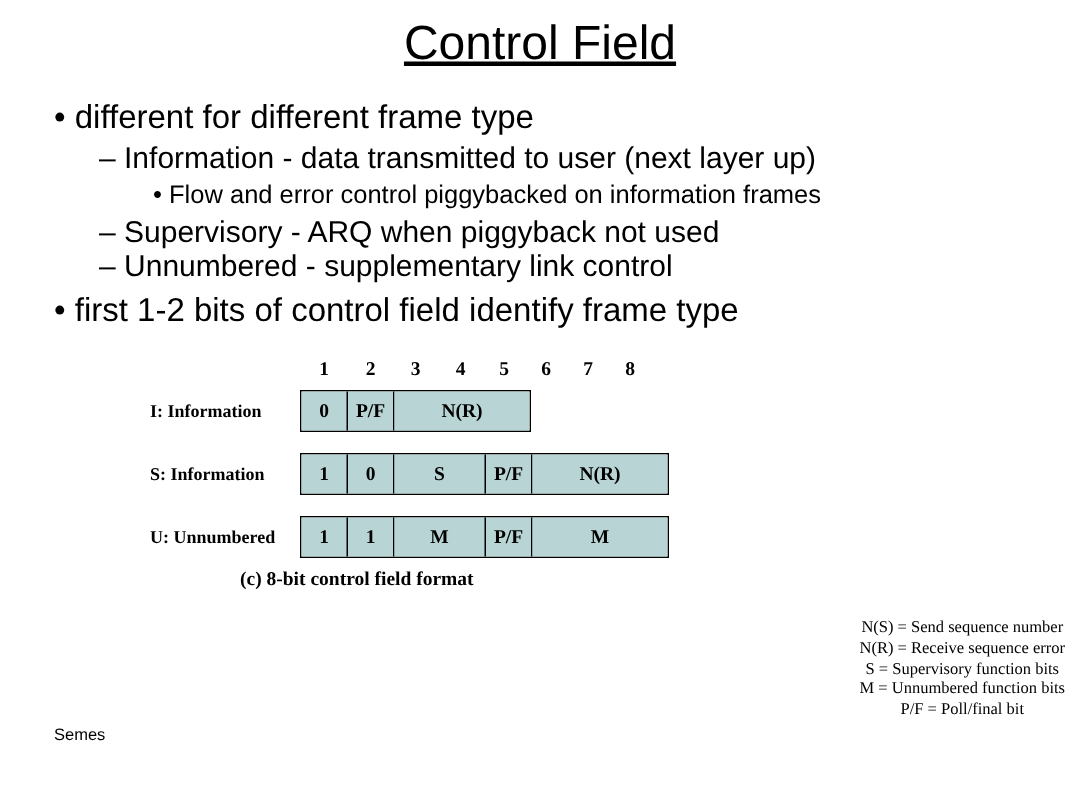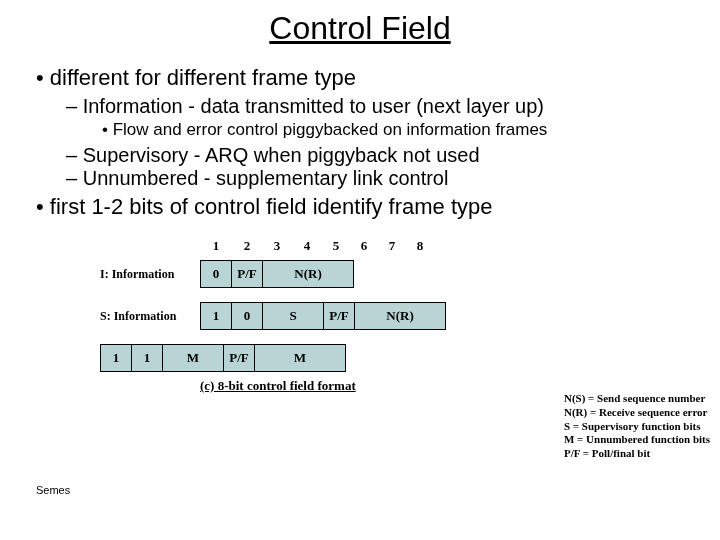--- a/index.html
+++ b/index.html
@@ -100,39 +100,39 @@
     font-size: 13px;
   }
   .cell:last-child { border-right: none; }
   .w1 { width: 30px; }
   .w3 { width: 90px; }
   .wpf { width: 30px; }
 
   .legend {
     position: absolute;
     right: 10px;
-    top: 392px;
-    font-family: "Times New Roman", serif;
-    font-weight: bold;
+    top: 412px;
+    font-family: "Times New Roman", serif;
+    font-weight: normal;
     font-size: 11px;
     line-height: 1.25;
+    text-align: center;
   }
   .footer-label {
     position: absolute;
     bottom: 44px;
     left: 36px;
     font-size: 11px;
   }
   .caption {
     font-family: "Times New Roman", serif;
     font-weight: bold;
     font-size: 13px;
-    margin-left: 100px;
+    margin-left: 60px;
     margin-top: 6px;
-    text-decoration: underline;
   }
 </style>
 </head>
 <body>
 
 <div class="title">Control Field</div>
 
 <div class="content">
   <ul class="top">
     <li><span>different for different frame type</span>
@@ -169,20 +169,21 @@
     <div class="fields">
       <div class="cell w1">1</div>
       <div class="cell w1">0</div>
       <div class="cell" style="width:60px">S</div>
       <div class="cell wpf">P/F</div>
       <div class="cell w3">N(R)</div>
     </div>
   </div>
 
   <div class="row" style="margin-bottom:6px">
+    <div class="row-label">U: Unnumbered</div>
     <div class="fields">
       <div class="cell w1">1</div>
       <div class="cell w1">1</div>
       <div class="cell" style="width:60px">M</div>
       <div class="cell wpf">P/F</div>
       <div class="cell w3">M</div>
     </div>
   </div>
 
   <div class="caption">(c) 8-bit control field format</div>

